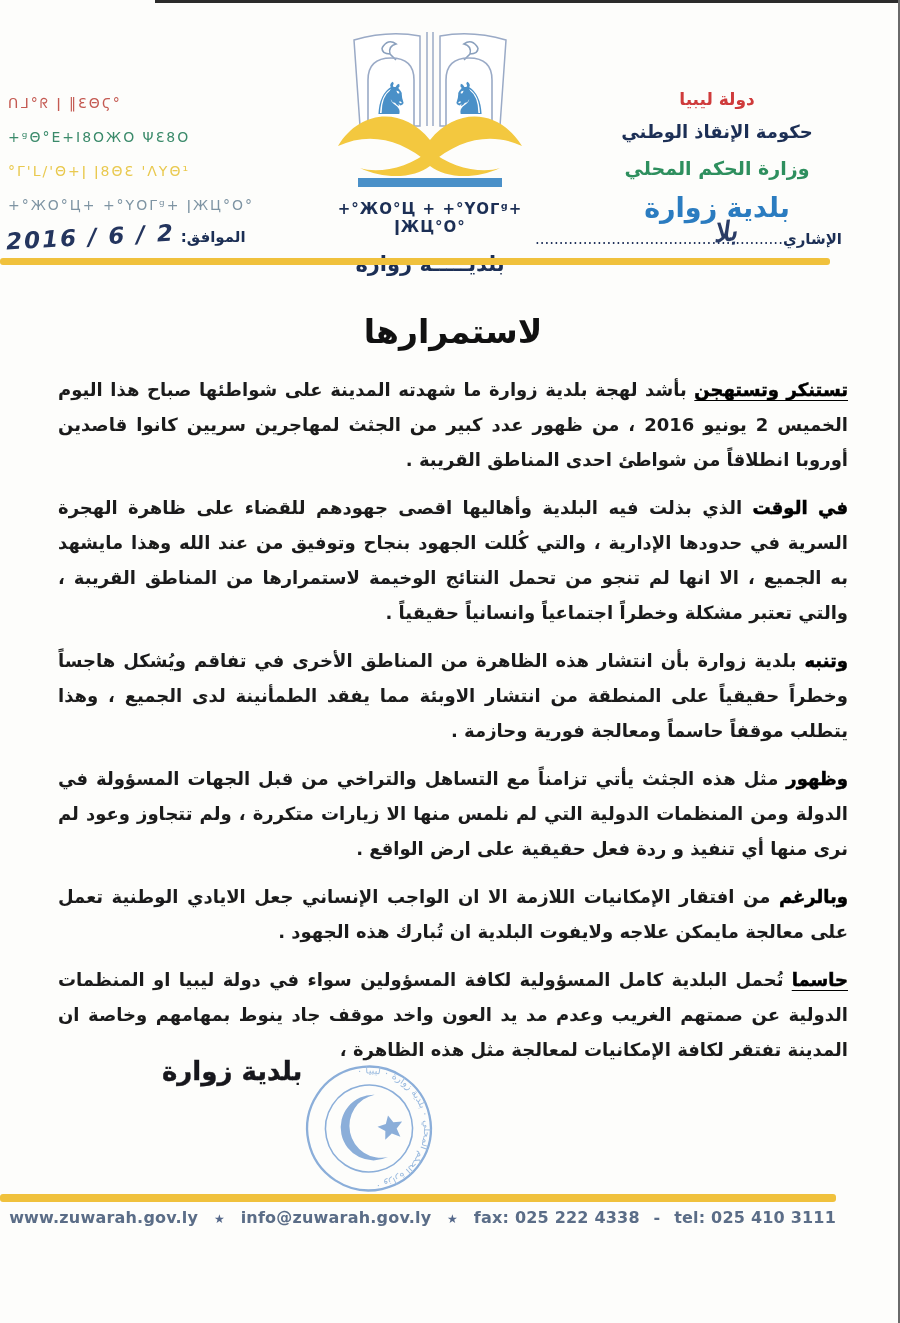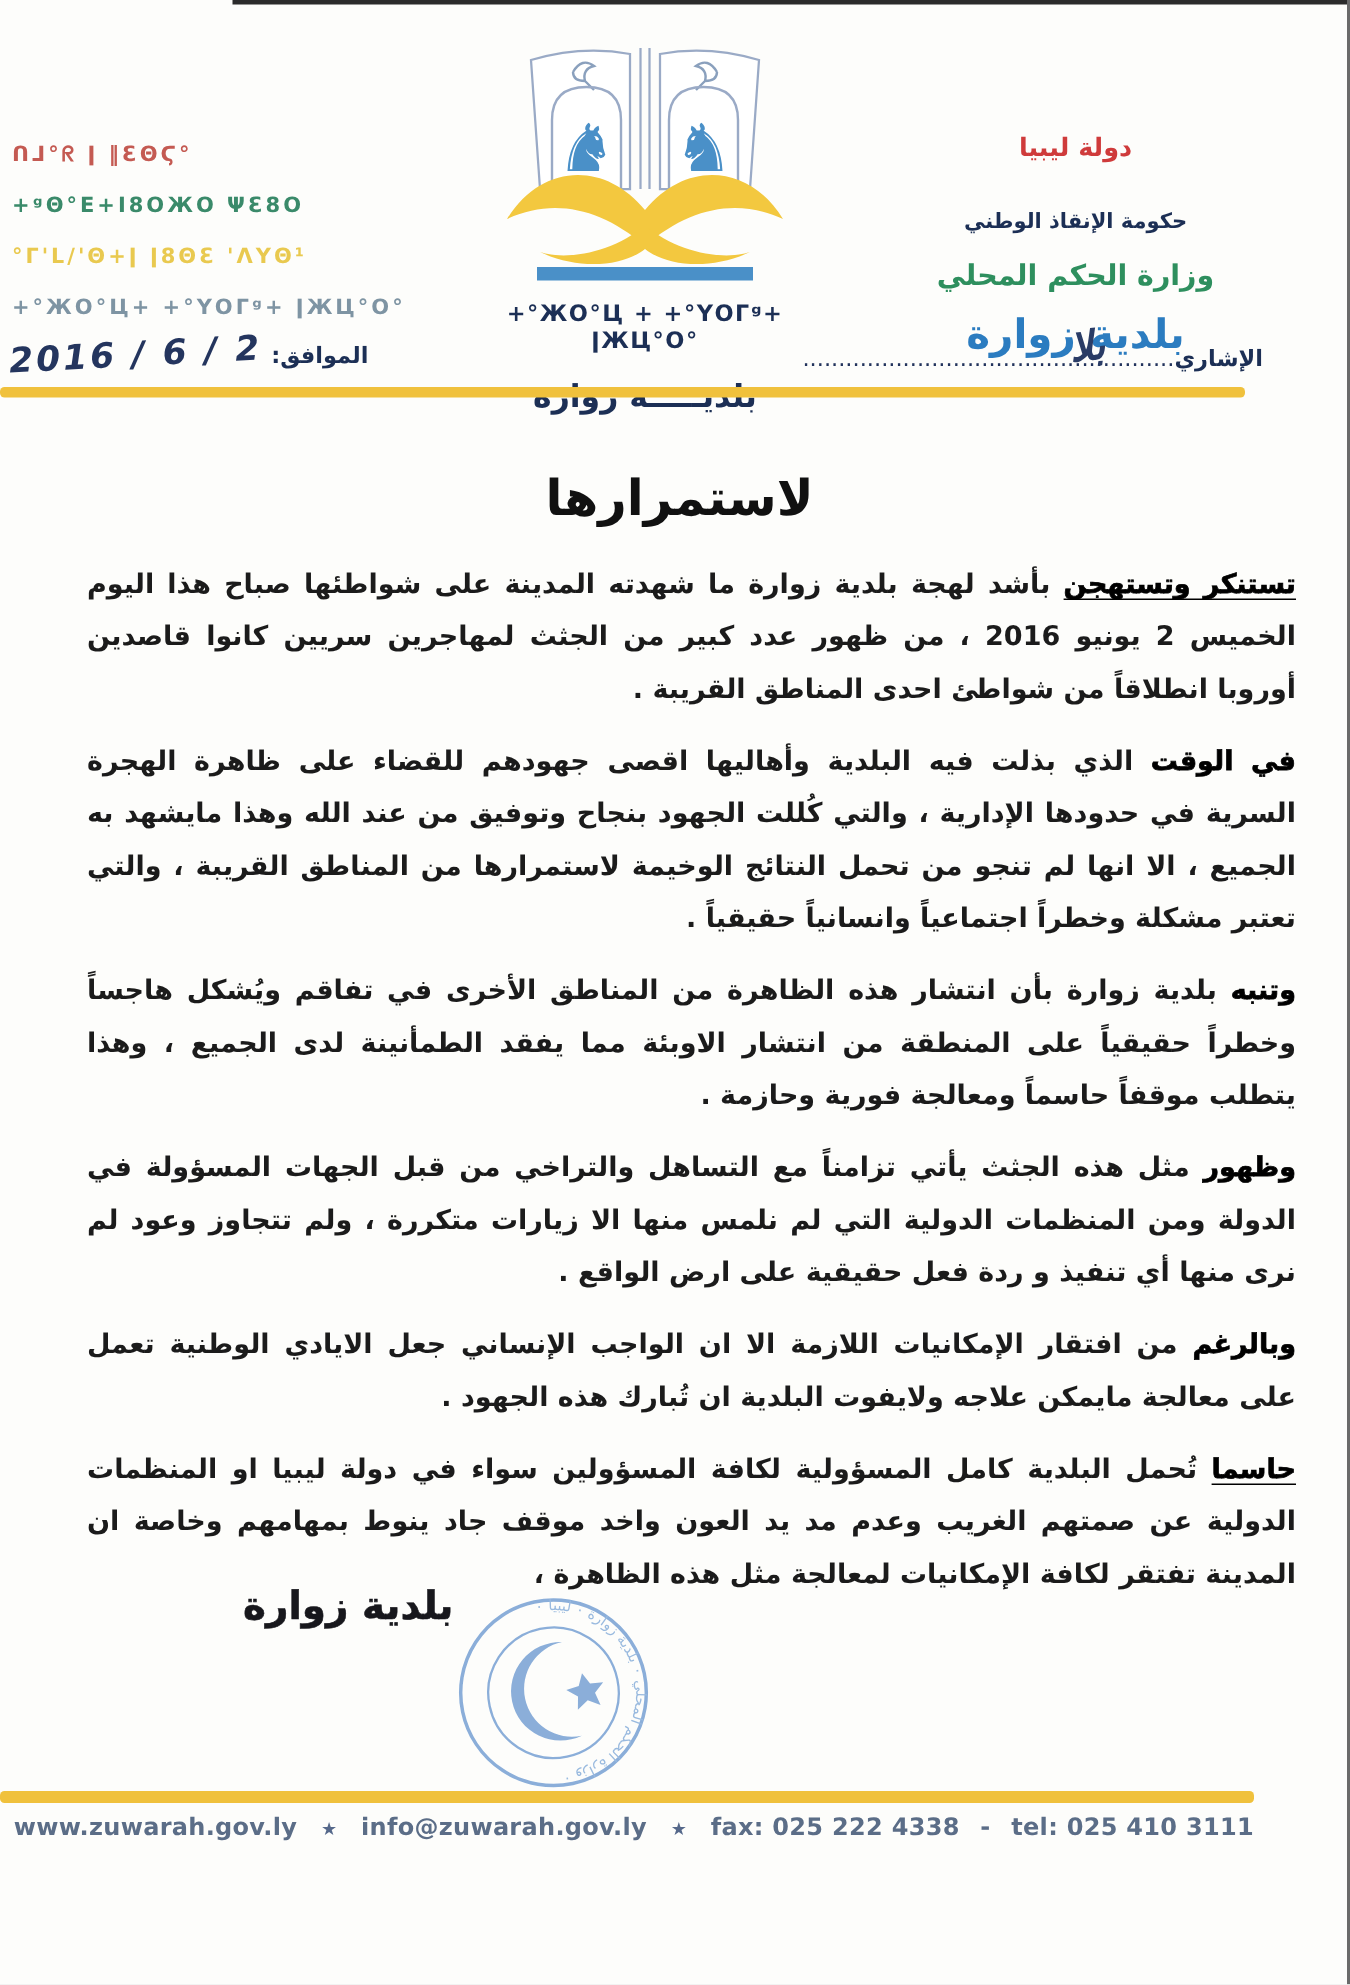--- a/index.html
+++ b/index.html
@@ -8,47 +8,47 @@
     background:#fdfdfb; overflow:hidden;
     font-family:"DejaVu Sans", sans-serif; color:#1b1b1b;
   }
   
   .edge-top{position:absolute;top:0;left:155px;right:0;height:3px;background:#2b2b2b;}
   .edge-right{position:absolute;top:0;right:0;width:2px;height:100%;background:#6a6a6a;}
 
   
   .header{position:absolute;top:0;left:0;right:0;height:265px;}
   .tifinagh-block{position:absolute;left:8px;top:86px;direction:ltr;}
-  .tifinagh-line{font-size:14px;font-weight:700;letter-spacing:2px;line-height:34px;white-space:nowrap;}
+  .tifinagh-line{font-size:14px;font-weight:400;letter-spacing:2px;line-height:34px;white-space:nowrap;}
   .date-line{position:absolute;left:6px;top:224px;direction:rtl;display:flex;align-items:center;gap:6px;}
   .date-label{font-size:15px;font-weight:700;color:#1c2f55;}
   .date-hand{direction:ltr;font-size:23px;font-style:italic;color:#24355e;transform:rotate(-3deg);letter-spacing:2px;font-weight:600;}
 
   .gov-block{position:absolute;right:58px;top:84px;width:250px;text-align:center;direction:rtl;}
   .gov-state{font-size:17px;font-weight:700;color:#cf3b3b;line-height:30px;}
-  .gov-government{font-size:14px;font-weight:700;color:#1c2f55;line-height:36px;margin-top:16px;}
+  .gov-government{font-size:18px;font-weight:700;color:#1c2f55;line-height:36px;}
   .gov-ministry{font-size:19px;font-weight:700;color:#2e8f5e;line-height:36px;}
   .gov-muni{font-size:27px;font-weight:700;color:#2b7cc0;line-height:44px;}
   .ref-line{position:absolute;right:58px;top:230px;direction:rtl;font-size:15px;font-weight:700;color:#1c2f55;white-space:nowrap;}
   .ref-dots{font-weight:400;letter-spacing:1px;color:#22335c;}
   .ref-hand{position:absolute;right:105px;top:-14px;font-size:27px;font-style:italic;color:#2a3c66;transform:rotate(-6deg);font-weight:600;}
 
   .rule{position:absolute;height:7px;background:#f0c13c;border-radius:3px;}
   .rule-top{top:258px;left:0;width:830px;}
   .rule-bottom{top:1194px;left:0;width:836px;height:8px;}
 
   
   .logo{position:absolute;left:330px;top:22px;width:200px;text-align:center;}
   .logo-caption-tif{font-size:15px;font-weight:700;letter-spacing:1px;color:#1c2f55;margin-top:2px;direction:ltr;}
   .logo-caption-ar{font-size:21px;font-weight:700;color:#1c2f55;margin-top:16px;direction:rtl;}
 
   
   .doc-title{position:absolute;top:312px;left:60px;right:54px;text-align:center;
     font-size:33px;font-weight:700;color:#111;direction:rtl;}
-  .body-text{position:absolute;top:372px;left:58px;right:36px;direction:rtl;text-align:justify;}
+  .body-text{position:absolute;top:372px;left:58px;right:52px;direction:rtl;text-align:justify;}
   .para{font-size:18px;line-height:35px;font-weight:700;color:#1b1b1b;margin:0 0 13px 0;}
   .lead{font-weight:700;color:#000;-webkit-text-stroke:.5px #000;}
   .lead.u{text-decoration:underline;text-underline-offset:4px;}
 
   
   .signature{position:absolute;left:162px;top:1056px;font-size:26px;font-weight:700;color:#17171c;direction:rtl;-webkit-text-stroke:.4px #17171c;}
   .stamp{position:absolute;left:283px;top:1056px;width:172px;height:145px;opacity:.9;}
 
   
   .footer-line{position:absolute;top:1208px;left:0;width:836px;text-align:right;

